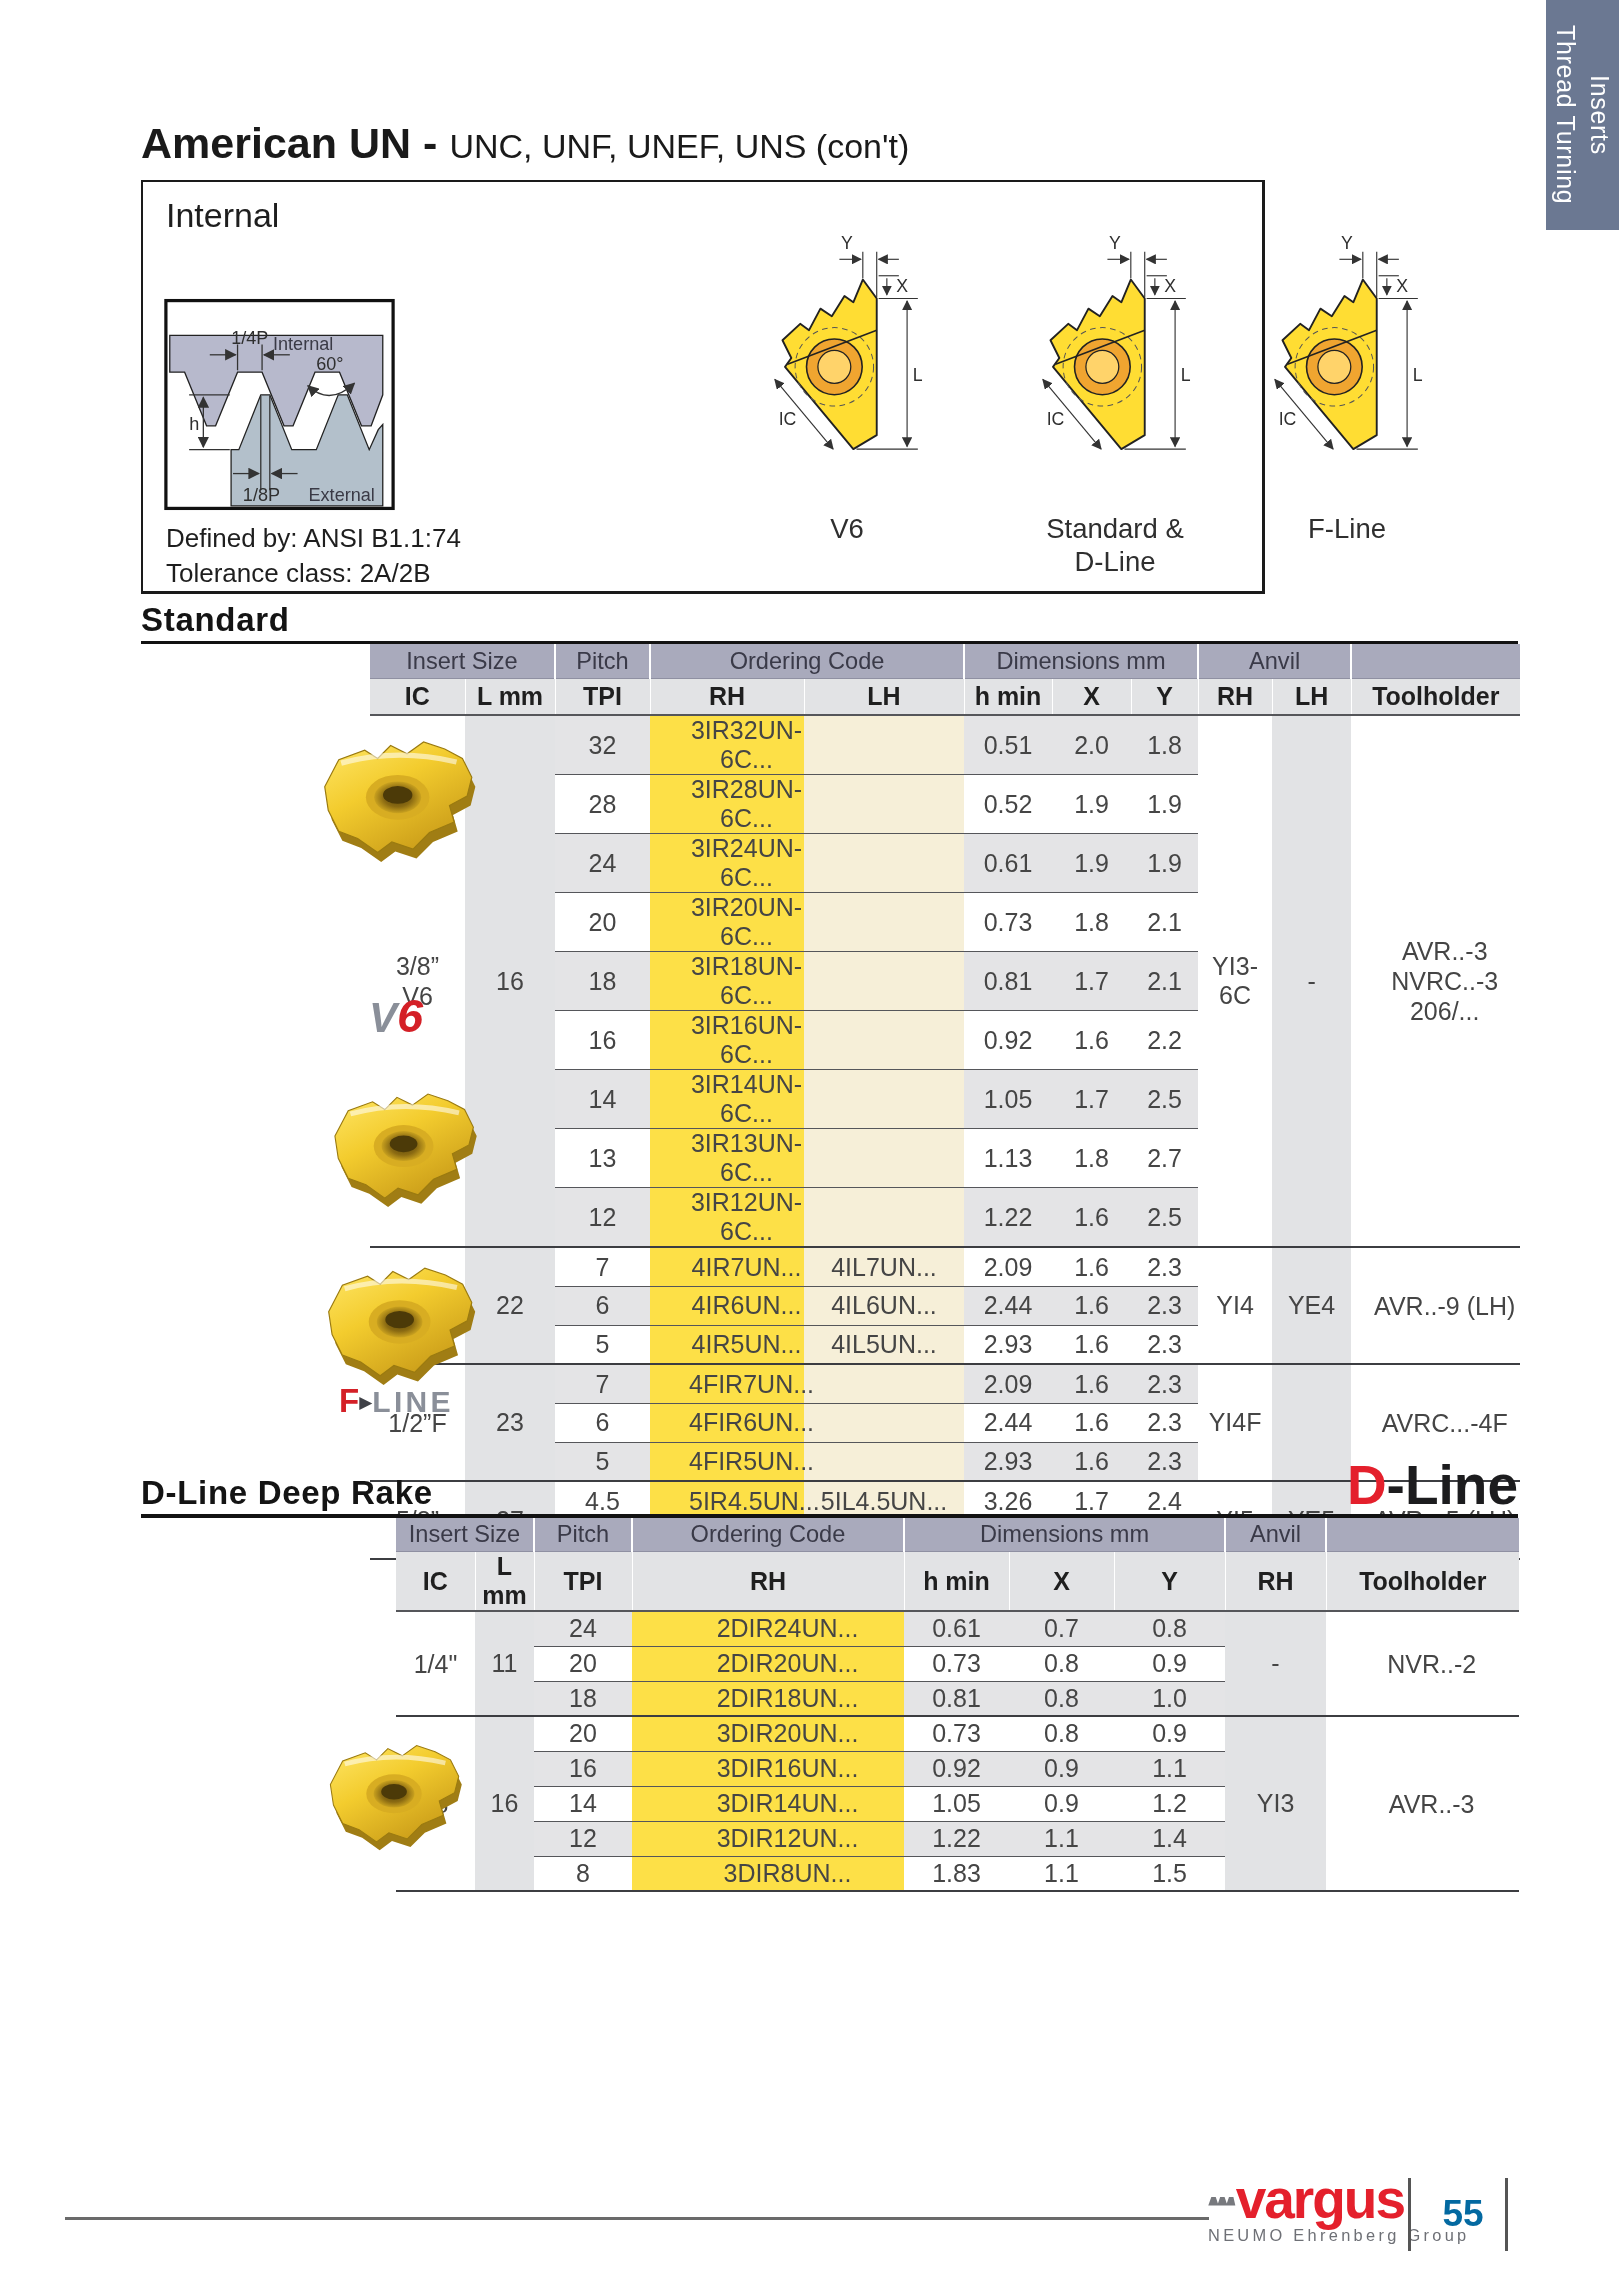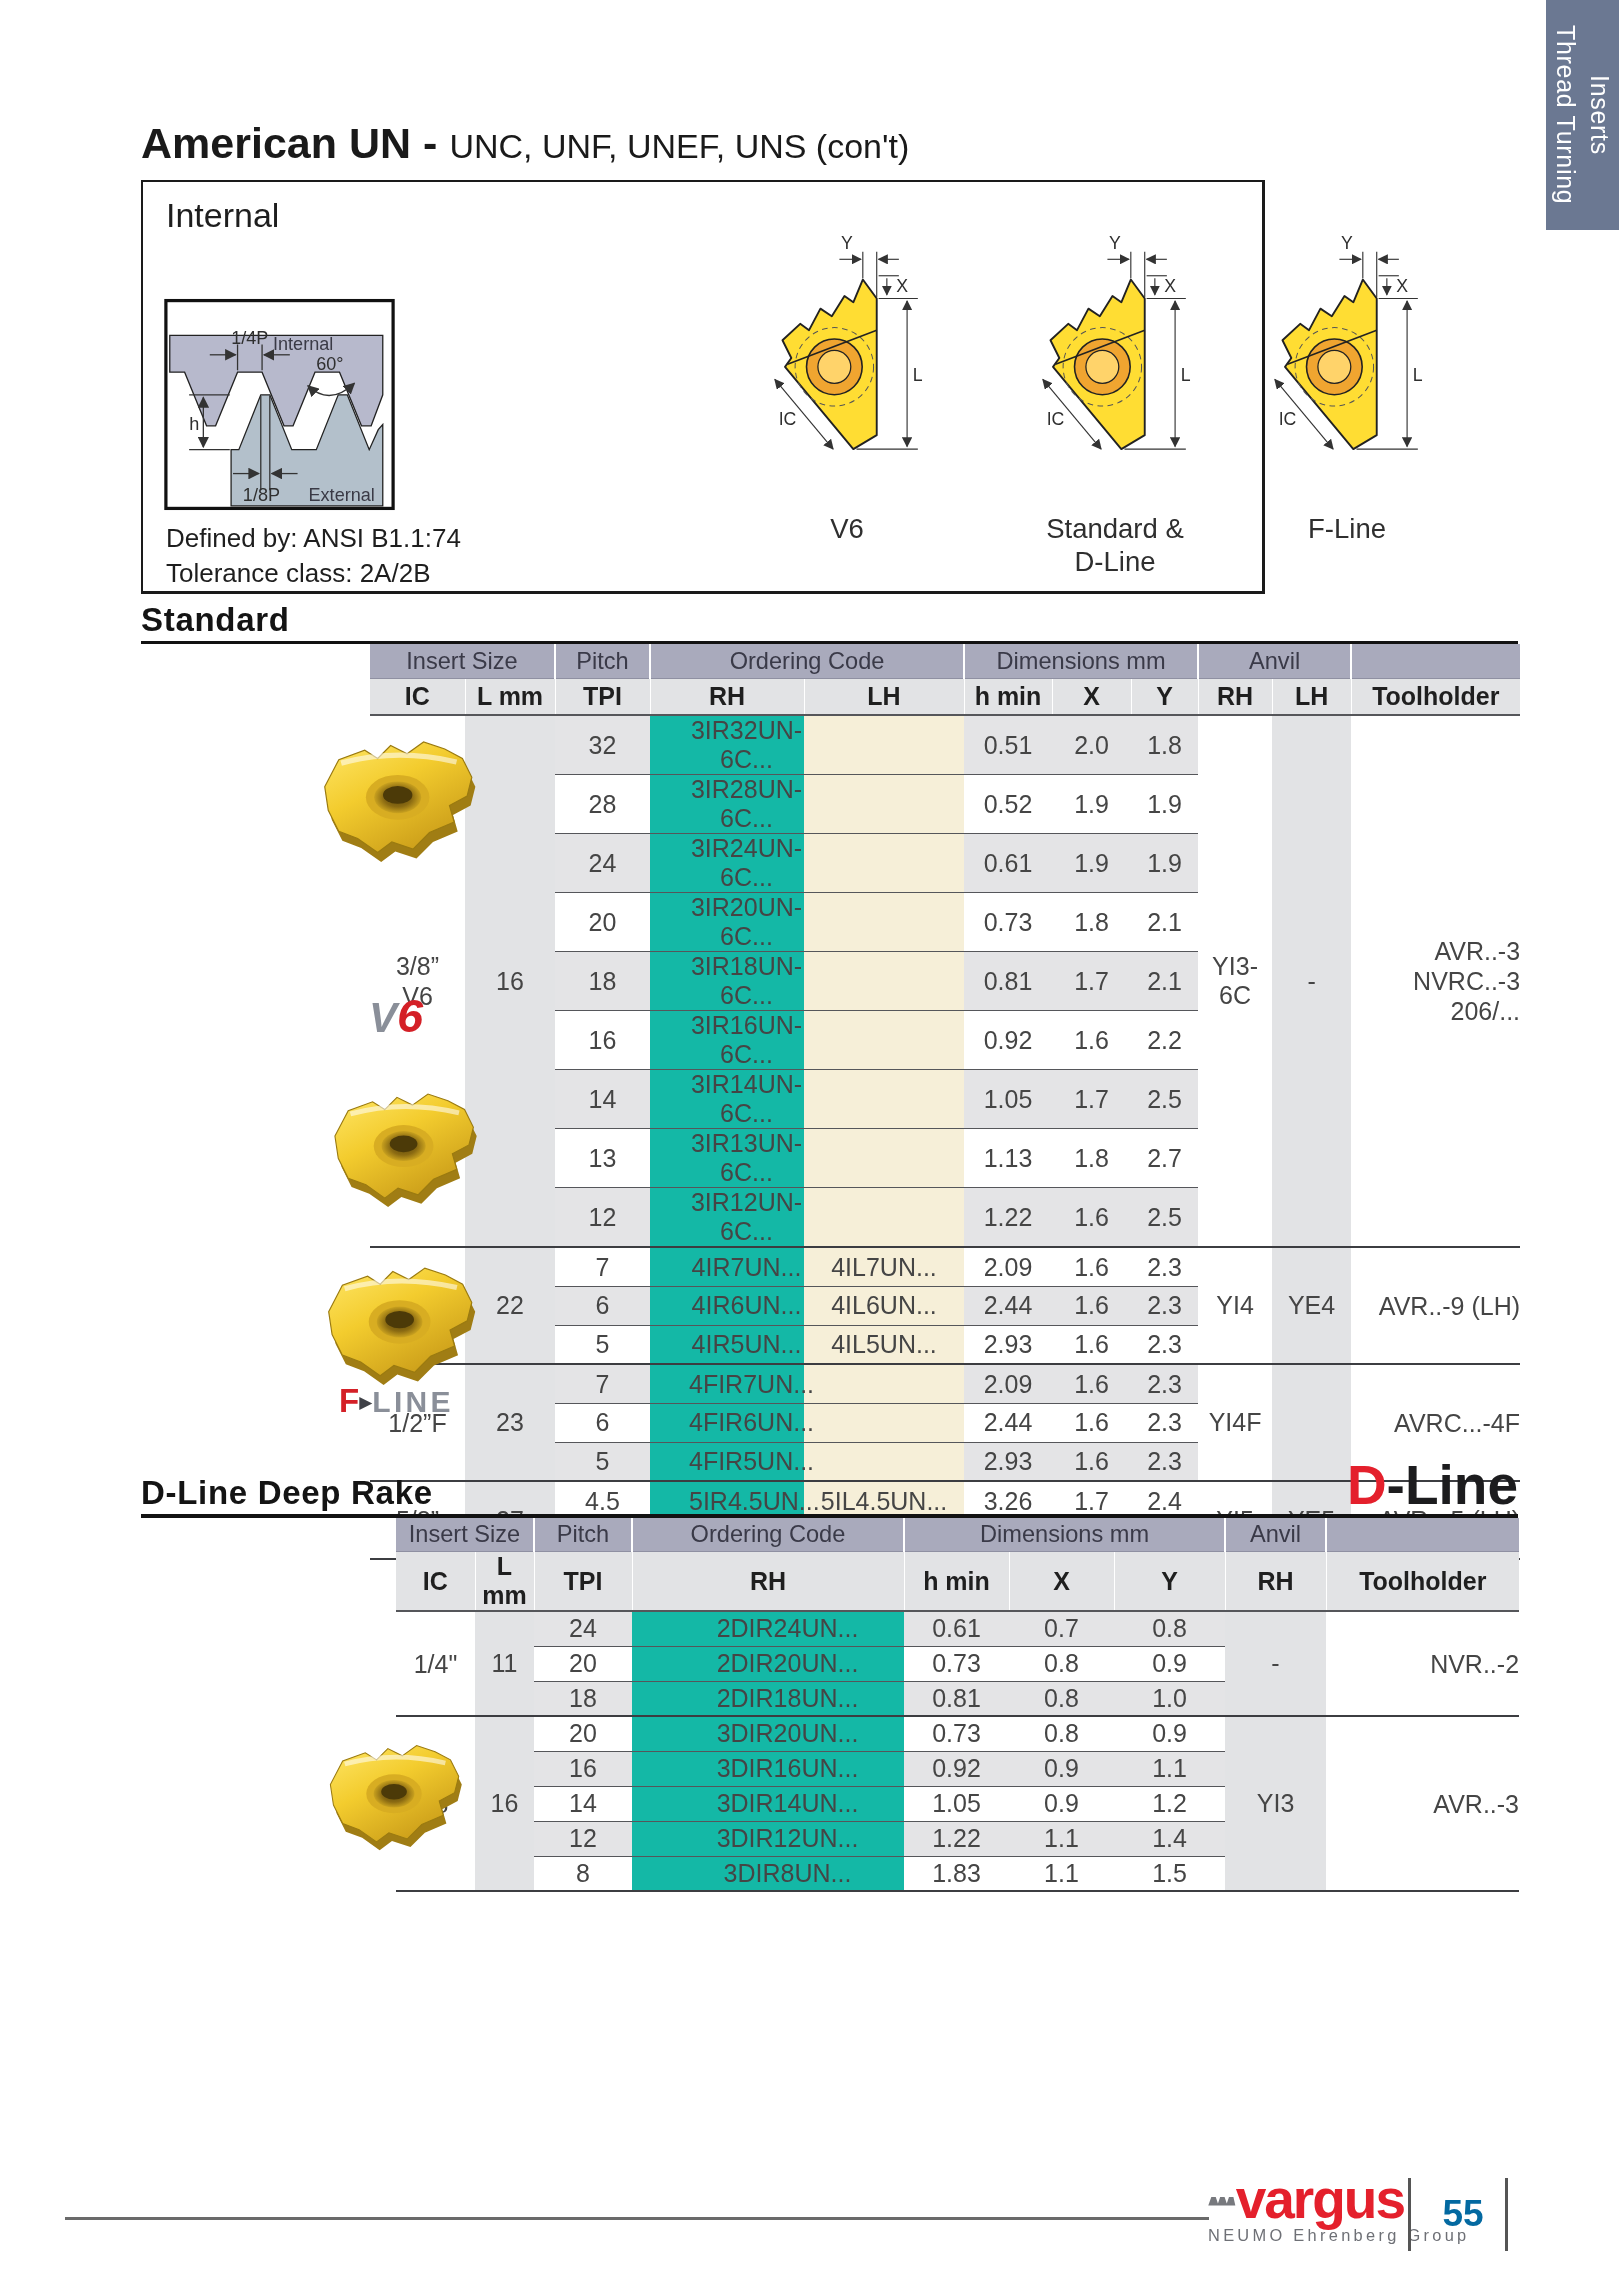--- a/index.html
+++ b/index.html
@@ -53,24 +53,24 @@
   thead tr.grp th:last-child { border-right:none; }
   thead tr.sub th {
     background:#e2e3e5; color:#1f1f1f; font-weight:bold; font-size:25px; height:37px;
     border-right:1.3px solid #fff; border-bottom:2px solid #55565a;
   }
   thead tr.sub th:last-child { border-right:none; }
   tbody td { font-size:25px; color:#454545; text-align:center; vertical-align:middle; }
   #standard-table tbody td { height:39px; }
   #dline-table tbody td { height:35px; }
   td.col-lmm, td.col-alh, td.col-arh-d { background:#e2e3e5; }
-  td.col-rhcode { background:#14b8a6;padding-left:39px; }
+  td.col-rhcode { background:#fde047;padding-left:39px; }
   td.col-lhcode { background:#f6efd8; }
   td.shade { background:#e4e4e6; }
-  td.col-th { text-align:right; padding-left:18.3px; line-height:30px;margin-left:7px; }
+  td.col-th { text-align:center; padding-left:18.3px; line-height:30px;margin-left:7px; }
   td.sep { border-top:1.3px solid #55565a; }
   td.gsep { border-top:2px solid #3c3d41; }
   table { border-bottom:2px solid #3c3d41; }
   .cell-line { line-height:30px; }
   
   .photo { position:absolute; }
   .v6-logo { position:absolute; left:196px; top:344px; width:118px; text-align:center; }
   .v6-logo .v6-v { font-size:42px; font-weight:bold; font-style:italic; color:#8a8f99; }
   .v6-logo .v6-6 { font-size:47px; font-weight:bold; font-style:italic; color:#d42027; }
   .fline-logo { position:absolute; left:167px; top:738px; width:177px; text-align:center; white-space:nowrap; }

